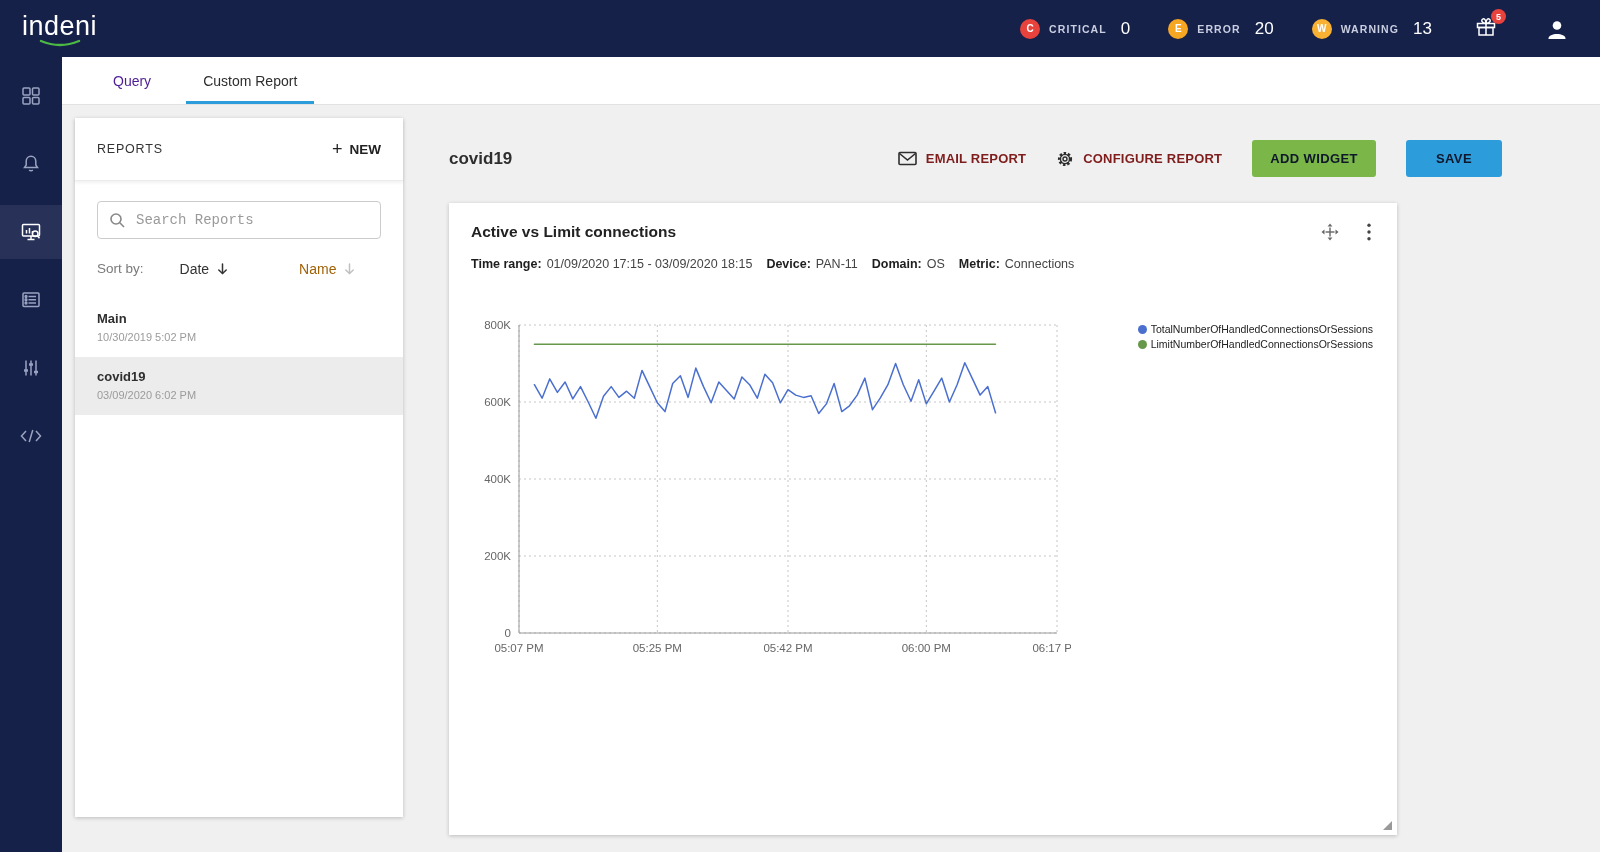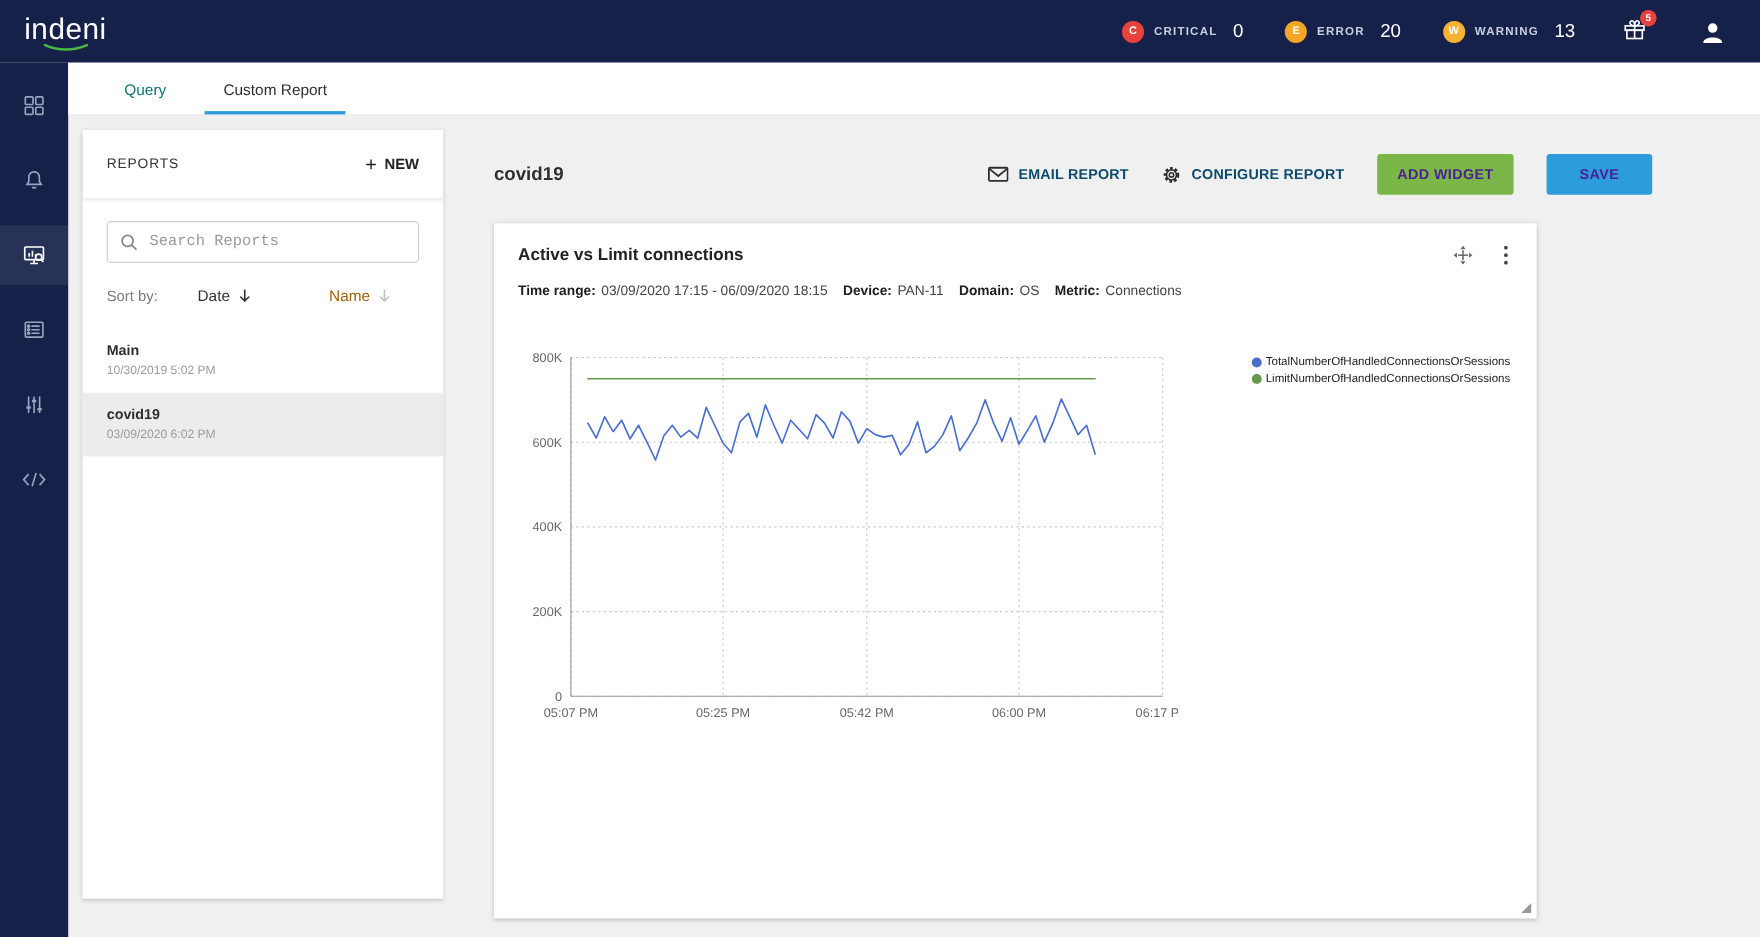--- a/index.html
+++ b/index.html
@@ -19,53 +19,53 @@
   .user-btn { margin-left:8px; cursor:pointer; display:flex; }
 
   
   .shell { display:flex; height:795px; }
   .sidebar { width:62px; background:#16214a; display:flex; flex-direction:column; align-items:center; padding-top:12px; flex:none; }
   .side-item { width:62px; height:54px; display:flex; align-items:center; justify-content:center; margin-bottom:14px; cursor:pointer; }
   .side-item.active { background:rgba(255,255,255,0.08); }
 
   .content { flex:1; display:flex; flex-direction:column; min-width:0; }
   .tabbar { height:48px; background:#fff; border-bottom:1px solid #e2e2e2; display:flex; align-items:stretch; padding-left:34px; flex:none; }
-  .tab { display:flex; align-items:center; padding:0 17px; margin-right:18px; font-size:14px; color:#0f766e; position:relative; cursor:pointer; }
+  .tab { display:flex; align-items:center; padding:0 17px; margin-right:18px; font-size:14px; color:#4c1d95; position:relative; cursor:pointer; }
   .tab.active { color:#2e2e2e; font-weight:500; }
   .tab.active::after { content:""; position:absolute; left:0; right:0; bottom:0; height:3px; background:#2d9cdb; }
 
   .content-body { flex:1; display:flex; padding:13px 0 0 13px; overflow:hidden; }
 
   
   .reports-panel { width:328px; background:#fff; box-shadow:0 1px 4px rgba(0,0,0,0.22); display:flex; flex-direction:column; margin-bottom:35px; flex:none; }
   .panel-header { height:63px; flex:none; display:flex; align-items:center; justify-content:space-between; padding:0 22px; border-bottom:1px solid #ececec; box-shadow:0 2px 3px rgba(0,0,0,0.06); }
   .panel-title { font-size:12.5px; letter-spacing:.8px; color:#333; font-weight:500; }
   .new-btn { display:flex; align-items:center; gap:7px; background:none; border:none; font-family:inherit; font-size:13.5px; font-weight:600; color:#222; cursor:pointer; }
   .new-btn .plus { font-size:18px; font-weight:400; line-height:1; }
   .search-wrap { margin:20px 22px 0; position:relative; }
   .search-wrap svg { position:absolute; left:12px; top:11px; }
   .search-input { width:100%; height:38px; border:1px solid #ccc; border-radius:4px; padding:0 12px 0 38px; font-family:Liberation Mono, monospace; font-size:14px; color:#333; outline:none; }
   .search-input::placeholder { color:#9a9a9a; }
-  .sort-row { margin:22px 22px 0; display:flex; align-items:center; font-size:13.5px; color:#7a7a7a; }
+  .sort-row { margin:22px 22px 0; display:flex; align-items:flex-start; font-size:13.5px; color:#7a7a7a; }
   .sort-btn { display:inline-flex; align-items:center; gap:7px; background:none; border:none; font-family:inherit; font-size:14px; cursor:pointer; }
   .sort-btn.active { color:#333; margin-left:36px; }
   .sort-btn.inactive { color:#a16207; margin-left:70px; }
   .report-list { margin-top:22px; flex:1; overflow:auto; }
   .report-item { padding:12px 22px 14px; cursor:pointer; }
   .report-item.selected { background:#ececec; }
   .r-name { font-size:13px; font-weight:bold; color:#2e2e2e; }
   .r-date { font-size:11px; color:#9b9b9b; margin-top:5px; }
 
   
   .main { flex:1; padding:22px 98px 0 46px; display:flex; flex-direction:column; min-width:0; }
   .report-header { display:flex; align-items:center; justify-content:space-between; }
   .report-header h1 { font-size:17px; font-weight:bold; color:#2e2e2e; }
   .actions { display:flex; align-items:center; gap:30px; }
-  .action-link { display:flex; align-items:center; gap:9px; background:none; border:none; font-family:inherit; font-size:13px; font-weight:700; color:#0c4a6e; letter-spacing:.2px; cursor:pointer; }
-  .btn { border:none; height:37px; font-family:inherit; font-size:13px; font-weight:700; color:#4c1d95; border-radius:3px; letter-spacing:.4px; cursor:pointer; }
+  .action-link { display:flex; align-items:center; gap:9px; background:none; border:none; font-family:inherit; font-size:13px; font-weight:700; color:#7f1d1d; letter-spacing:.2px; cursor:pointer; }
+  .btn { border:none; height:37px; font-family:inherit; font-size:13px; font-weight:700; color:#0f172a; border-radius:3px; letter-spacing:.4px; cursor:pointer; }
   .btn-green { background:#7ab648; padding:0 18px; }
   .btn-blue { background:#2d9cdb; padding:0 30px; }
 
   
   .widget { margin-top:26px; background:#fff; width:948px; height:632px; box-shadow:0 1px 4px rgba(0,0,0,0.22); position:relative; padding:20px 22px 18px; }
   .widget-head { display:flex; align-items:center; justify-content:space-between; }
   .widget-head h2 { font-size:15.5px; font-weight:bold; color:#222; }
   .widget-tools { display:flex; align-items:center; gap:28px; margin-right:4px; }
   .widget-tools span { cursor:pointer; display:flex; }
   .widget-meta { margin-top:16px; display:flex; gap:14px; font-size:12.5px; color:#444; }
@@ -276,21 +276,21 @@
                     <circle cx="2" cy="9" r="1.7"></circle>
                     <circle cx="2" cy="15.8" r="1.7"></circle>
                 </svg>
               </span>
             </div>
           </div>
 
           <div class="widget-meta">
             <div class="meta-pair">
               <span class="meta-label">Time range:</span>
-              <span class="meta-value">03/09/2020 17:15 - 06/09/2020 18:15</span>
+              <span class="meta-value">01/09/2020 17:15 - 03/09/2020 18:15</span>
             </div>
             <div class="meta-pair">
               <span class="meta-label">Device:</span>
               <span class="meta-value">PAN-11</span>
             </div>
             <div class="meta-pair">
               <span class="meta-label">Domain:</span>
               <span class="meta-value">OS</span>
             </div>
             <div class="meta-pair">

